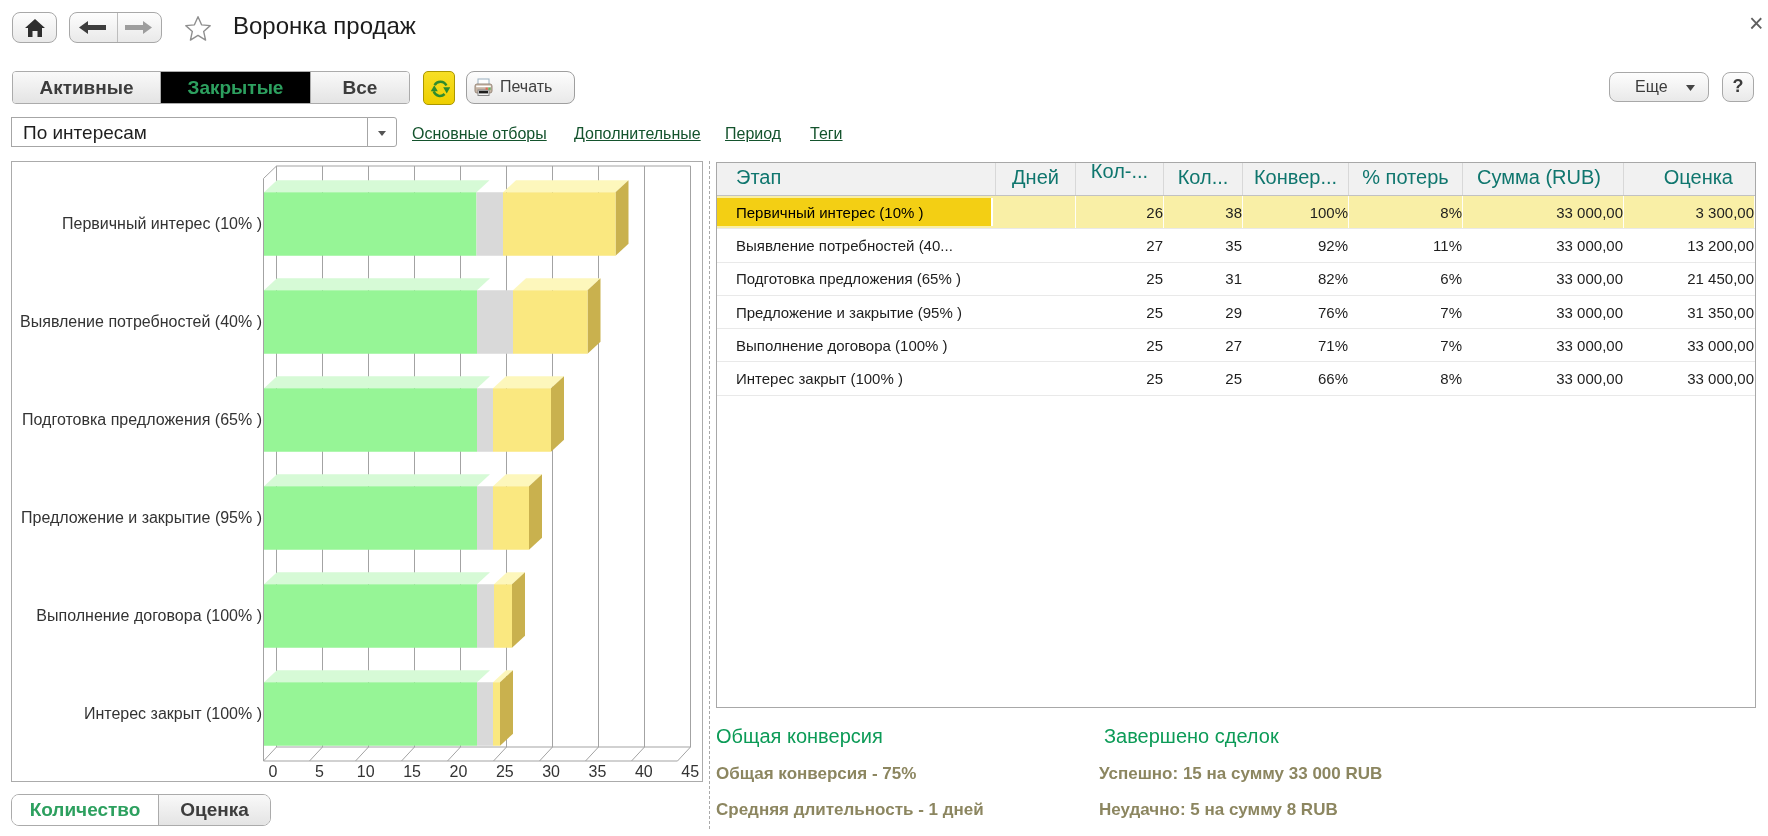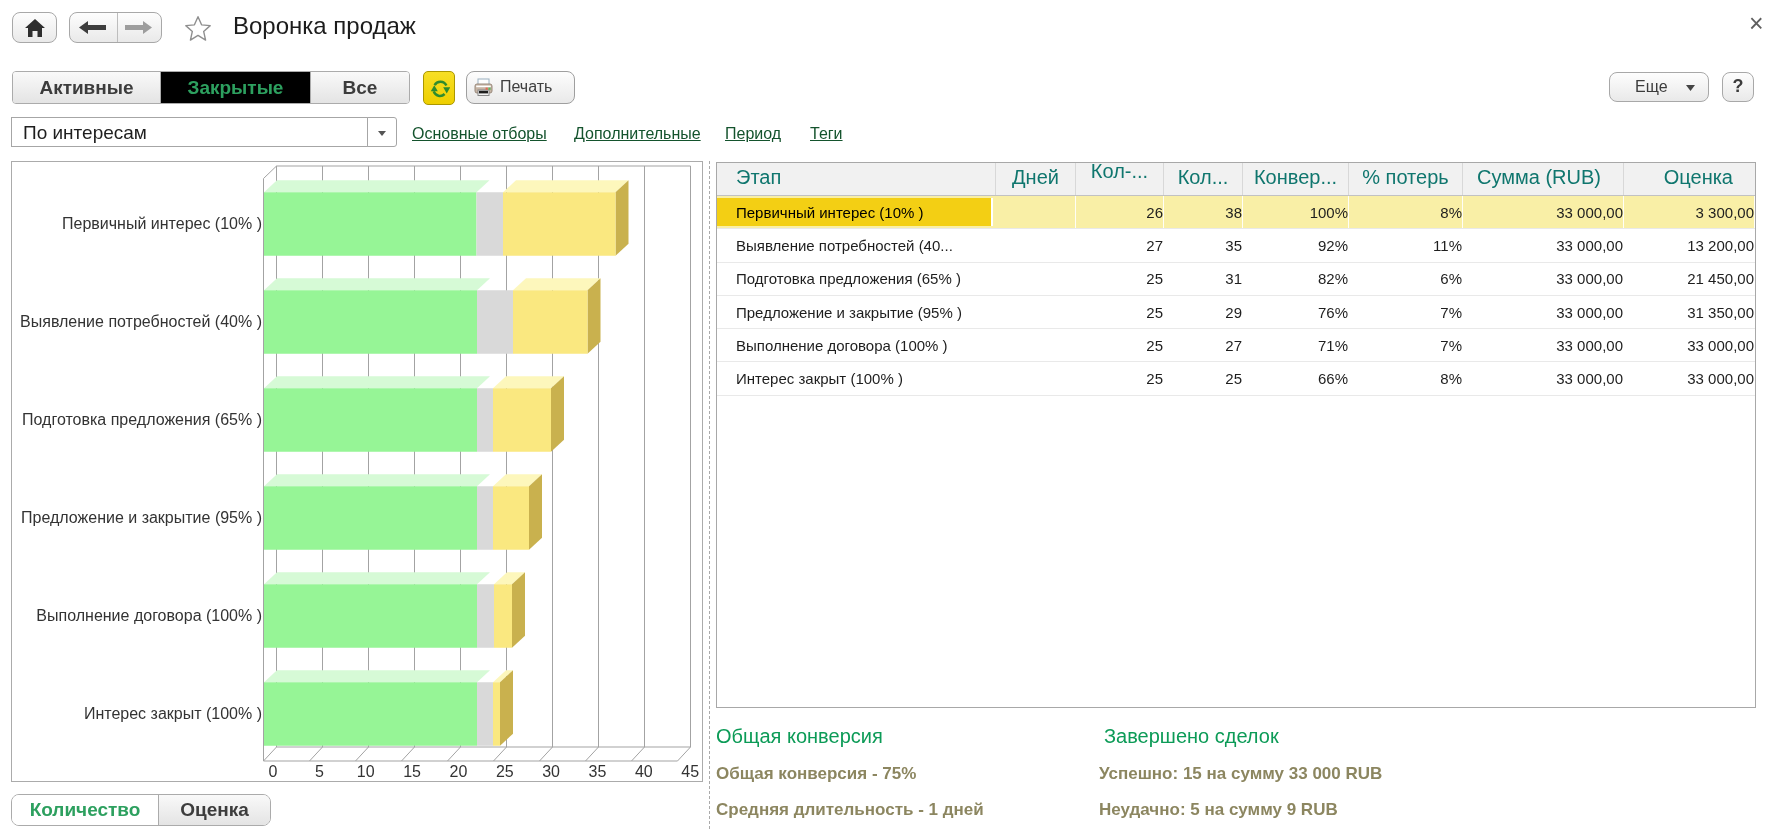--- a/index.html
+++ b/index.html
@@ -257,13 +257,13 @@
       <div class="cn w6">33 000,00</div>
       <div class="cn w7">33 000,00</div>
   </div>
 </div>
 
 <div class="abs" style="left:716px;top:725px;font-size:20px;color:#0c9b57;">Общая конверсия</div>
 <div class="abs" style="left:716px;top:764px;font-size:17px;font-weight:bold;color:#8c8660;">Общая конверсия - 75%</div>
 <div class="abs" style="left:716px;top:800px;font-size:17px;font-weight:bold;color:#8c8660;">Средняя длительность - 1 дней</div>
 <div class="abs" style="left:1104px;top:725px;font-size:20px;color:#0c9b57;">Завершено сделок</div>
 <div class="abs" style="left:1099px;top:764px;font-size:17px;font-weight:bold;color:#8c8660;">Успешно: 15 на сумму 33 000 RUB</div>
-<div class="abs" style="left:1099px;top:800px;font-size:17px;font-weight:bold;color:#8c8660;">Неудачно: 5 на сумму 9 RUB</div>
+<div class="abs" style="left:1099px;top:800px;font-size:17px;font-weight:bold;color:#8c8660;">Неудачно: 5 на сумму 8 RUB</div>
 
 </body></html>

